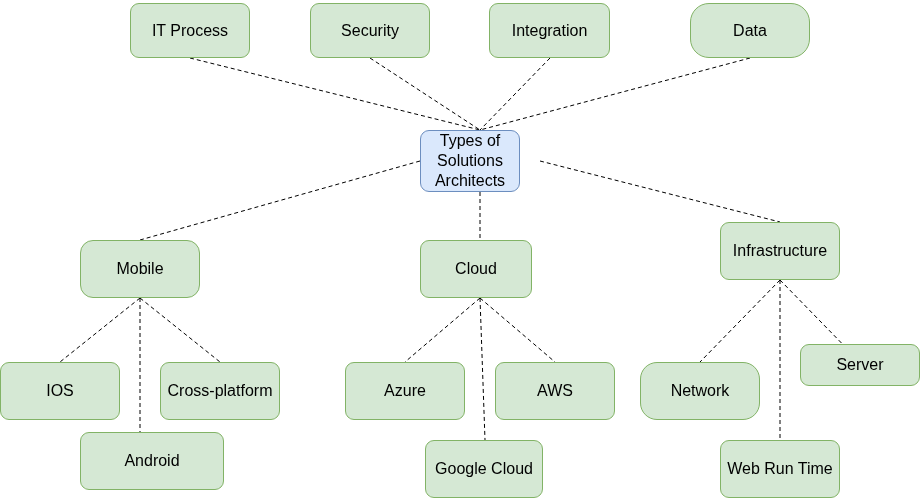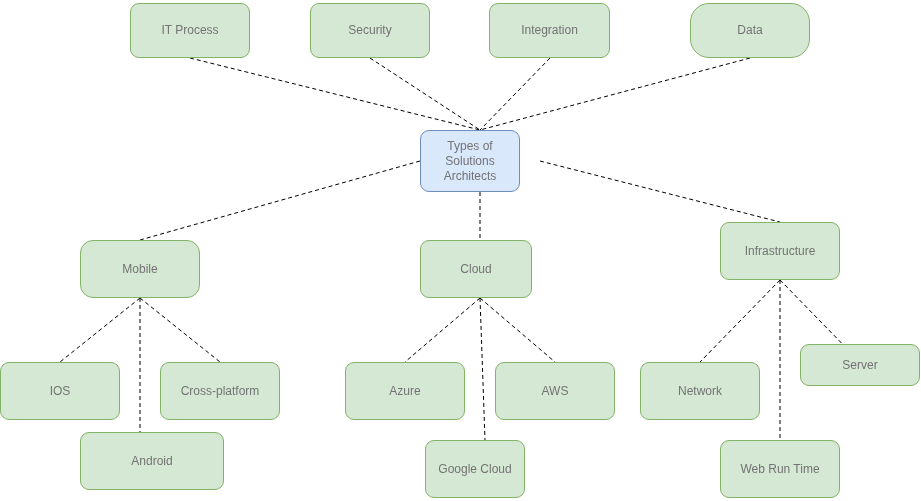--- a/index.html
+++ b/index.html
@@ -28,23 +28,23 @@
     stroke-dasharray: 4 3;
   }
   .node {
     position: absolute;
     box-sizing: border-box;
     display: flex;
     align-items: center;
     justify-content: center;
     text-align: center;
     padding: 0 6px;
-    font-size: 12px;
+    font-size: 16px;
     line-height: 1.25;
-    color: #737373;
+    color: #000000;
     background: #d5e8d4;
     border: 1px solid #82b366;
     border-radius: 9px;
   }
   .node.root {
     background: #dae8fc;
     border-color: #6c8ebf;
   }
 </style>
 </head>
@@ -81,19 +81,19 @@
   <div class="node" style="left:80px;  top:240px; width:120px; height:58px;border-radius:13px;">Mobile</div>
   <div class="node" style="left:420px; top:240px; width:112px; height:58px;">Cloud</div>
   <div class="node" style="left:720px; top:222px; width:120px; height:58px;">Infrastructure</div>
 
   <div class="node" style="left:0px;   top:362px; width:120px; height:58px;">IOS</div>
   <div class="node" style="left:160px; top:362px; width:120px; height:58px;">Cross-platform</div>
   <div class="node" style="left:80px;  top:432px; width:144px; height:58px;">Android</div>
 
   <div class="node" style="left:345px; top:362px; width:120px; height:58px;">Azure</div>
   <div class="node" style="left:495px; top:362px; width:120px; height:58px;">AWS</div>
-  <div class="node" style="left:425px; top:440px; width:100px; height:58px;">Google Cloud</div>
+  <div class="node" style="left:425px; top:440px; width:118px; height:58px;">Google Cloud</div>
 
-  <div class="node" style="left:640px; top:362px; width:120px; height:58px;">Network</div>
+  <div class="node" style="left:640px; top:362px; width:120px; height:58px;border-radius:17px;">Network</div>
   <div class="node" style="left:800px; top:344px; width:120px; height:42px;">Server</div>
   <div class="node" style="left:720px; top:440px; width:120px; height:58px;">Web Run Time</div>
 
 </div>
 
 </body></html>

